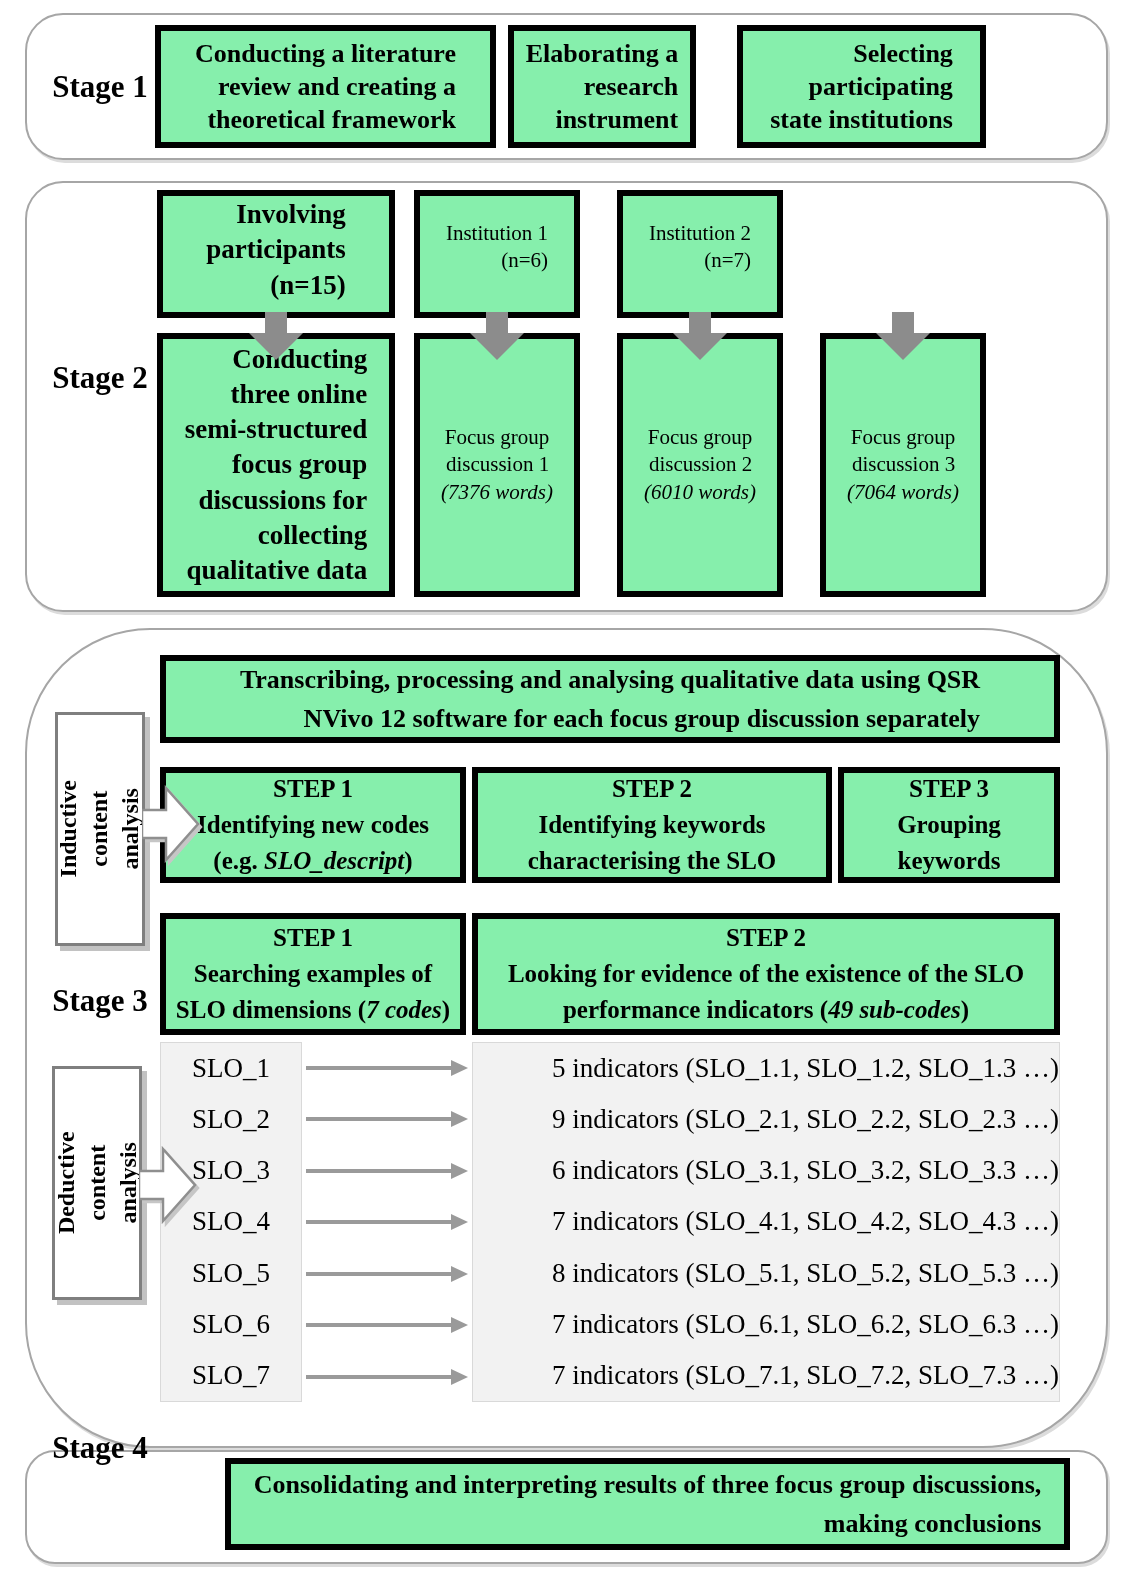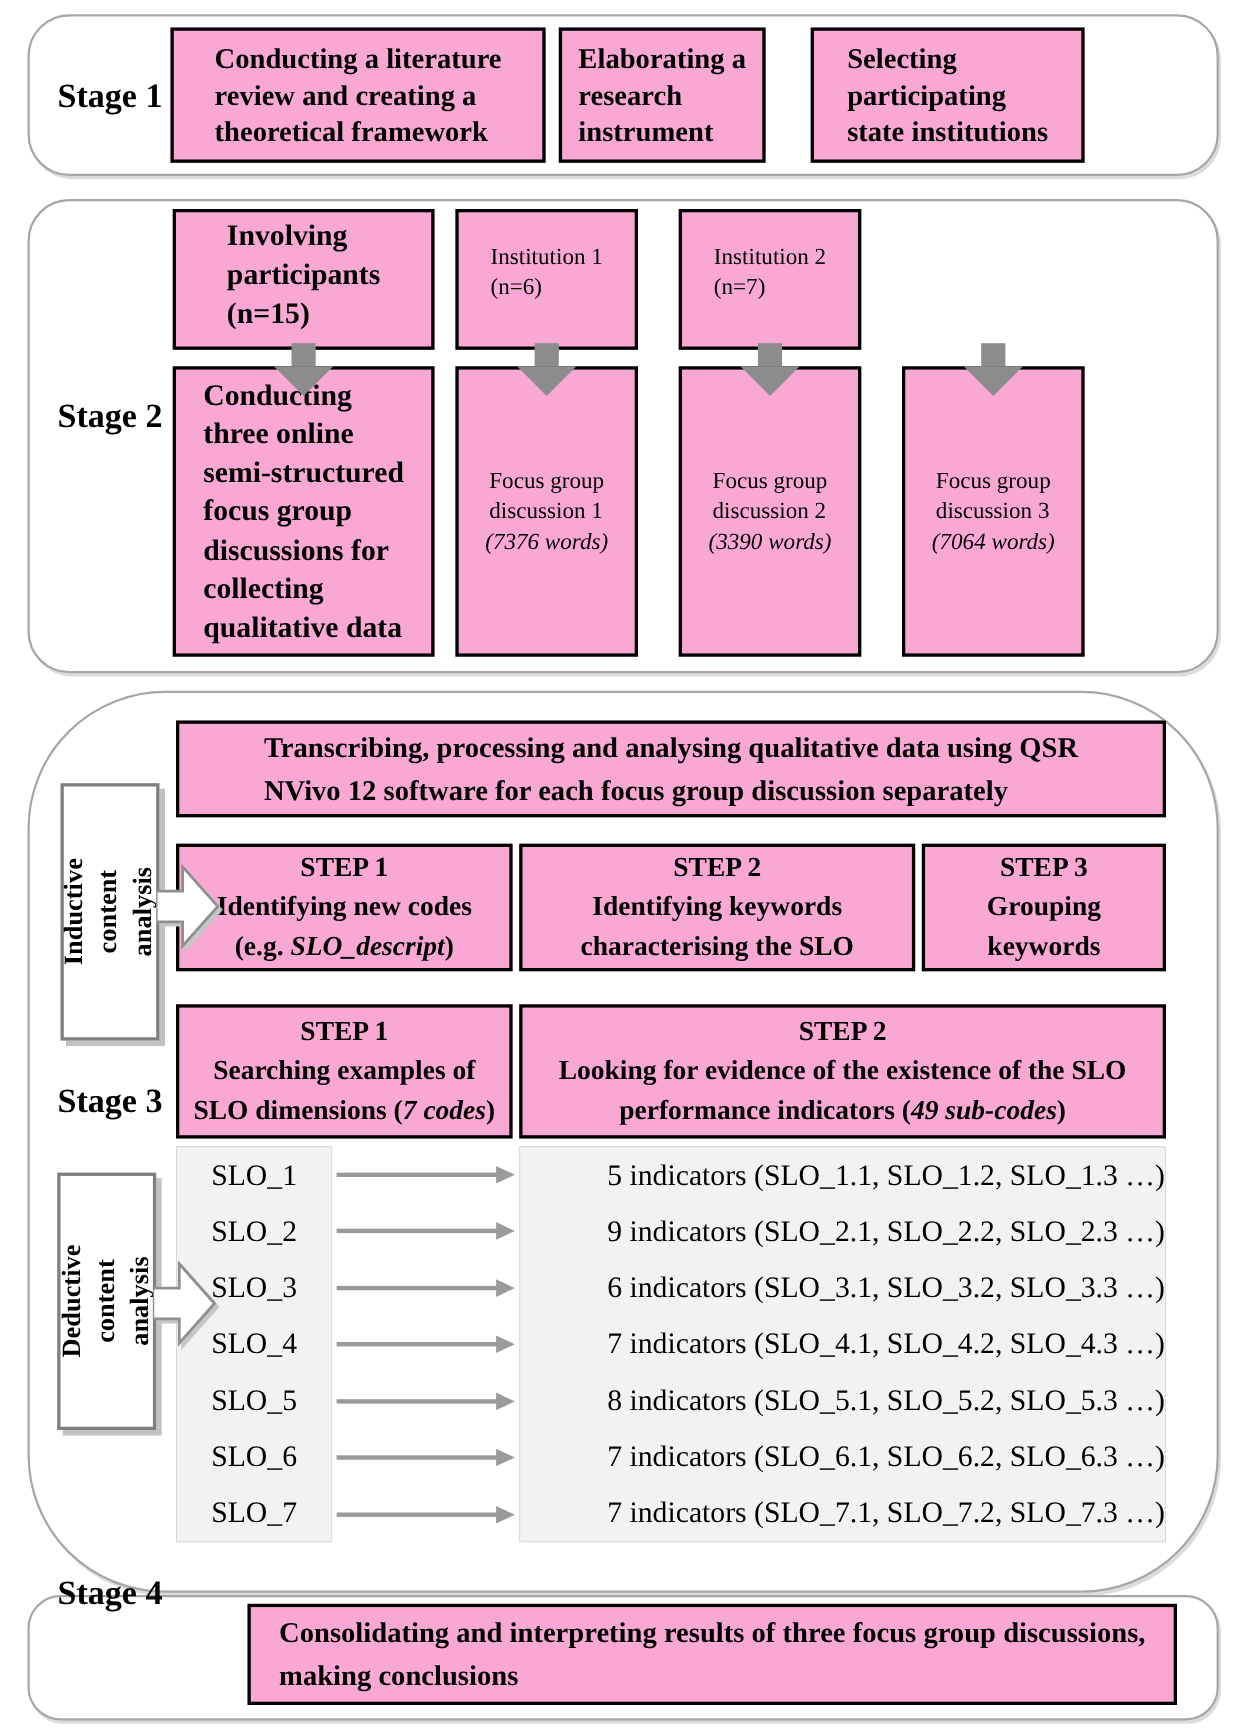--- a/index.html
+++ b/index.html
@@ -11,23 +11,23 @@
   *{box-sizing:border-box;}
   .container{
     position:absolute;border:2px solid #a6a6a6;border-radius:40px;
     box-shadow:2px 3px 0 #dcdcdc;background:#fff;
   }
   .stage-label{
     position:absolute;display:flex;align-items:center;justify-content:center;
     font-weight:bold;font-size:31px;
   }
   .gbox{
-    position:absolute;background:#f9a8d4;border:3px solid #000000;
+    position:absolute;background:#86efac;border:6px solid #000000;
     display:flex;flex-direction:column;align-items:center;justify-content:center;
-    text-align:left;white-space:pre-line;
+    text-align:right;white-space:pre-line;
   }
   .bold{font-weight:bold;}
   .fs26{font-size:26px;line-height:1.28;}
   .fs27{font-size:27px;line-height:1.3;}
   .fs28{font-size:21px;line-height:1.3;}
   .hdr{font-size:26px;line-height:1.5;}
   .step{font-size:25px;line-height:1.45;}
   .tight{line-height:1.3;}
   .it{font-style:italic;}
   
@@ -116,21 +116,21 @@
 collecting
 qualitative data</div>
   <div class="gbox fs28" style="left:414px;top:333px;width:166px;height:264px;">
     <span>Focus group
 discussion 1</span>
     <span class="it">(7376 words)</span>
   </div>
   <div class="gbox fs28" style="left:617px;top:333px;width:166px;height:264px;">
     <span>Focus group
 discussion 2</span>
-    <span class="it">(3390 words)</span>
+    <span class="it">(6010 words)</span>
   </div>
   <div class="gbox fs28" style="left:820px;top:333px;width:166px;height:264px;">
     <span>Focus group
 discussion 3</span>
     <span class="it">(7064 words)</span>
   </div>
 
   <div class="container" style="left:25px;top:628px;width:1083px;height:820px;border-radius:125px;"></div>
   <div class="stage-label" style="left:35px;top:975px;width:130px;height:52px;">Stage 3</div>
 

